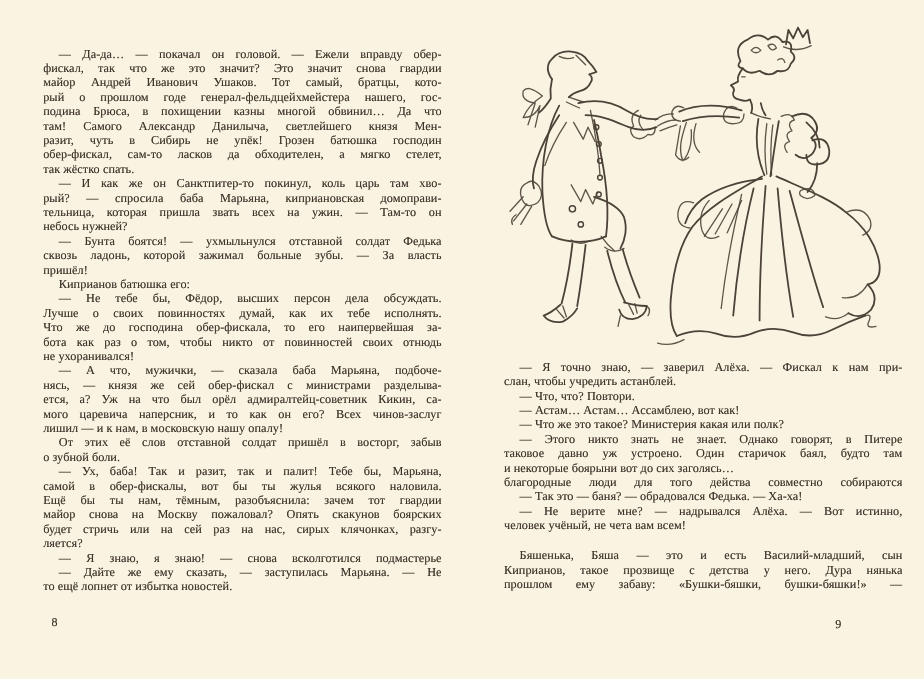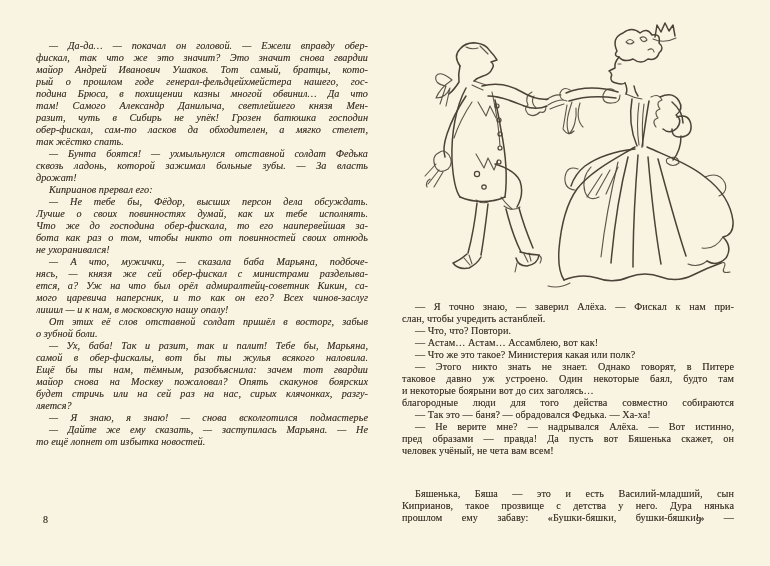--- a/index.html
+++ b/index.html
@@ -9,26 +9,26 @@
     font-family:"Liberation Serif","DejaVu Serif",serif;
     color:#3f342a;
   }
   .text-col{
     position:absolute;
     font-size:10.2px;
     line-height:12px;
     letter-spacing:0.05px;
     text-shadow:0 0 0.35px rgba(63,52,42,0.55);
   }
-  #left-col{left:36px;top:40px;width:332px;font-style:italic;}
-  #right-col{left:402px;top:301px;width:332px;}
+  #left-col{left:36px;top:40px;width:332px;}
+  #right-col{left:420px;top:301px;width:332px;}
   .line{height:12px;overflow:hidden;}
   .line.j{text-align:justify;text-align-last:justify;}
   .line.first{text-indent:13px;}
-  .para.spaced{margin-top:31px;}
+  .para.spaced{margin-top:13px;}
   .folio{
     position:absolute;
     font-size:10px;
     text-shadow:0 0 0.35px rgba(63,52,42,0.55);
   }
   #folio-left{left:43px;top:514px;}
   #folio-right{left:696px;top:515px;}
   #illustration{
     position:absolute;left:420px;top:6px;width:330px;height:287px;
   }
@@ -143,26 +143,32 @@
       <div class="line j">фискал, так что же это значит? Это значит снова гвардии</div>
       <div class="line j">майор Андрей Иванович Ушаков. Тот самый, братцы, кото-</div>
       <div class="line j">рый о прошлом годе генерал-фельдцейхмейстера нашего, гос-</div>
       <div class="line j">подина Брюса, в похищении казны многой обвинил… Да что</div>
       <div class="line j">там! Самого Александр Данилыча, светлейшего князя Мен-</div>
       <div class="line j">разит, чуть в Сибирь не упёк! Грозен батюшка господин</div>
       <div class="line j">обер-фискал, сам-то ласков да обходителен, а мягко стелет,</div>
       <div class="line">так жёстко спать.</div>
     </div>
     <div class="para">
+      <div class="line first j">— И как же он Санктпитер-то покинул, коль царь там хво-</div>
+      <div class="line j">рый? — спросила баба Марьяна, киприановская домоправи-</div>
+      <div class="line j">тельница, которая пришла звать всех на ужин. — Там-то он</div>
+      <div class="line">небось нужней?</div>
+    </div>
+    <div class="para">
       <div class="line first j">— Бунта боятся! — ухмыльнулся отставной солдат Федька</div>
       <div class="line j">сквозь ладонь, которой зажимал больные зубы. — За власть</div>
-      <div class="line">дрожат!</div>
-    </div>
-    <div class="para">
-      <div class="line first">Киприанов прервал его:</div>
+      <div class="line">пришёл!</div>
+    </div>
+    <div class="para">
+      <div class="line first">Киприанов батюшка его:</div>
     </div>
     <div class="para">
       <div class="line first j">— Не тебе бы, Фёдор, высших персон дела обсуждать.</div>
       <div class="line j">Лучше о своих повинностях думай, как их тебе исполнять.</div>
       <div class="line j">Что же до господина обер-фискала, то его наипервейшая за-</div>
       <div class="line j">бота как раз о том, чтобы никто от повинностей своих отнюдь</div>
       <div class="line">не ухоранивался!</div>
     </div>
     <div class="para">
       <div class="line first j">— А что, мужички, — сказала баба Марьяна, подбоче-</div>
@@ -200,30 +206,29 @@
       <div class="line first">— Что, что? Повтори.</div>
     </div>
     <div class="para">
       <div class="line first">— Астам… Астам… Ассамблею, вот как!</div>
     </div>
     <div class="para">
       <div class="line first">— Что же это такое? Министерия какая или полк?</div>
     </div>
     <div class="para">
       <div class="line first j">— Этого никто знать не знает. Однако говорят, в Питере</div>
-      <div class="line j">таковое давно уж устроено. Один некоторые баял, будто там</div>
+      <div class="line j">таковое давно уж устроено. Один старичок баял, будто там</div>
       <div class="line">и некоторые боярыни вот до сих заголясь…</div>
       <div class="line j">благородные люди для того действа совместно собираются</div>
     </div>
     <div class="para">
       <div class="line first">— Так это — баня? — обрадовался Федька. — Ха-ха!</div>
     </div>
     <div class="para">
       <div class="line first j">— Не верите мне? — надрывался Алёха. — Вот истинно,</div>
-      <div class="line j">пред образами — правда! Да пусть вот Бяшенька скажет, он</div>
       <div class="line">человек учёный, не чета вам всем!</div>
     </div>
     <div class="para spaced">
       <div class="line first j">Бяшенька, Бяша — это и есть Василий-младший, сын</div>
       <div class="line j">Киприанов, такое прозвище с детства у него. Дура нянька</div>
       <div class="line j">прошлом ему забаву: «Бушки-бяшки, бушки-бяшки!» —</div>
     </div>
   </div>
 
 <div id="folio-left" class="folio">8</div>

